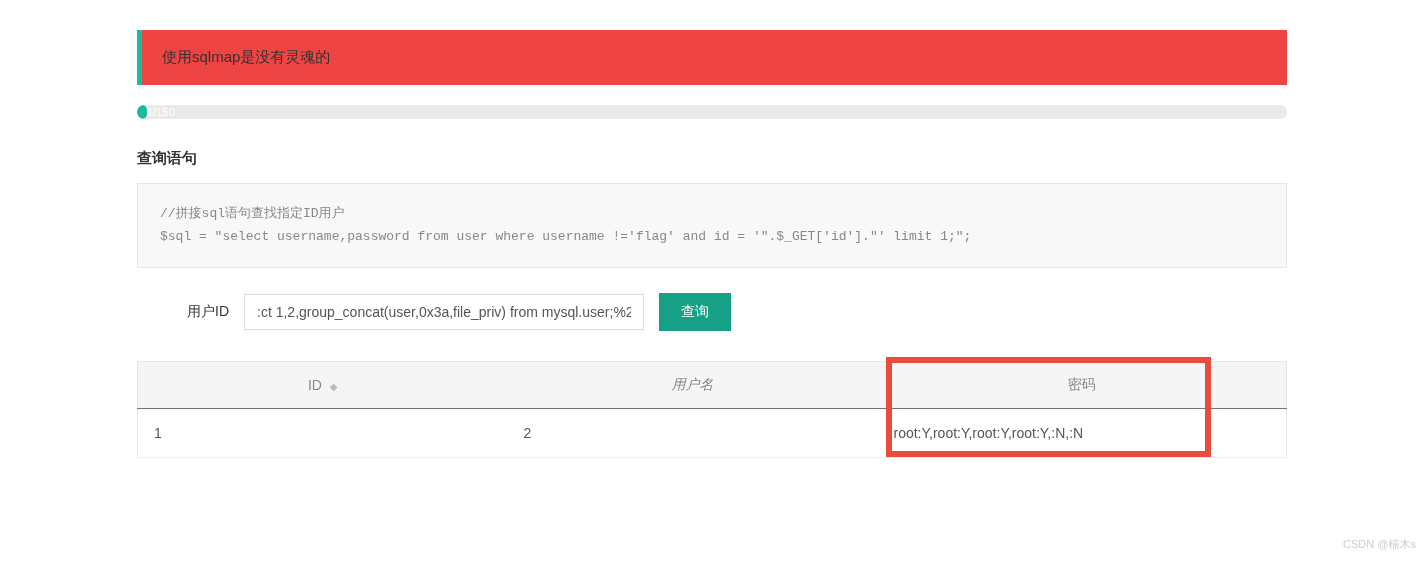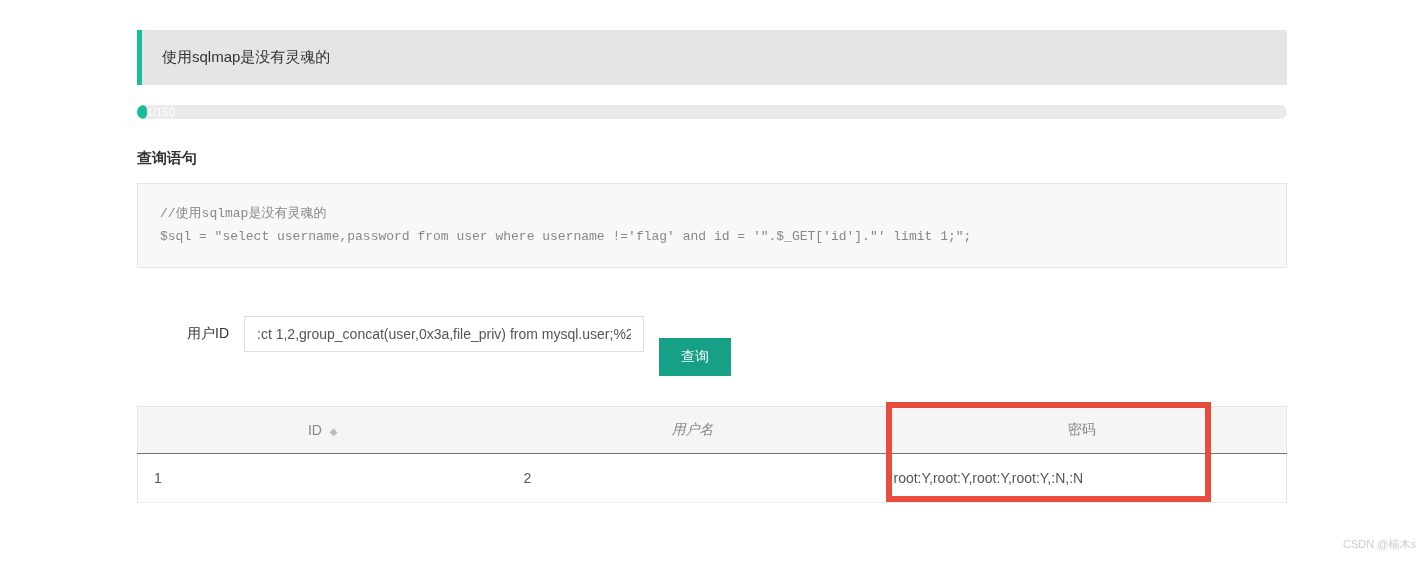--- a/index.html
+++ b/index.html
@@ -8,21 +8,21 @@
       font-size: 14px;
       color: #333;
       background: #fff;
     }
     .container {
       max-width: 1150px;
       margin: 0 auto;
       padding: 30px 0;
     }
     .quote-banner {
-      background: #e5e5e5;
+      background: #ef4444;
       border-left: 5px solid #1abc9c;
       padding: 18px 20px;
       margin-bottom: 20px;
       font-size: 15px;
       color: #333;
     }
     .progress-bar {
       position: relative;
       background: #eaeaea;
       height: 14px;
@@ -81,21 +81,20 @@
       color: #555;
       outline: none;
     }
     .btn-query {
       background: #16a085;
       color: #fff;
       border: none;
       padding: 10px 22px;
       font-size: 14px;
       cursor: pointer;
-      margin-top: 45px;
     }
     .table {
       width: 100%;
       border-collapse: collapse;
       border: 1px solid #e5e5e5;
     }
     .table th {
       background: #f5f5f5;
       text-align: center;
       font-weight: normal;
@@ -145,21 +144,21 @@
     <span>使用sqlmap是没有灵魂的</span>
   </div>
 
   <div class="progress-bar">
     <div class="progress-fill"></div>
     <span class="progress-text">1/150</span>
   </div>
 
   <div class="section-title">查询语句</div>
 
-  <div class="code-block"><span>//使用sqlmap是没有灵魂的</span>
+  <div class="code-block"><span>//拼接sql语句查找指定ID用户</span>
 <span>$sql = "select username,password from user where username !='flag' and id = '".$_GET['id']."' limit 1;";</span></div>
 
   <div class="form-row">
     <span class="form-label">用户ID</span>
     <input class="form-input" type="text" value=":ct 1,2,group_concat(user,0x3a,file_priv) from mysql.user;%23" style="">
     <button class="btn-query">查询</button>
   </div>
 
   <div class="table-wrap">
     <table class="table">

